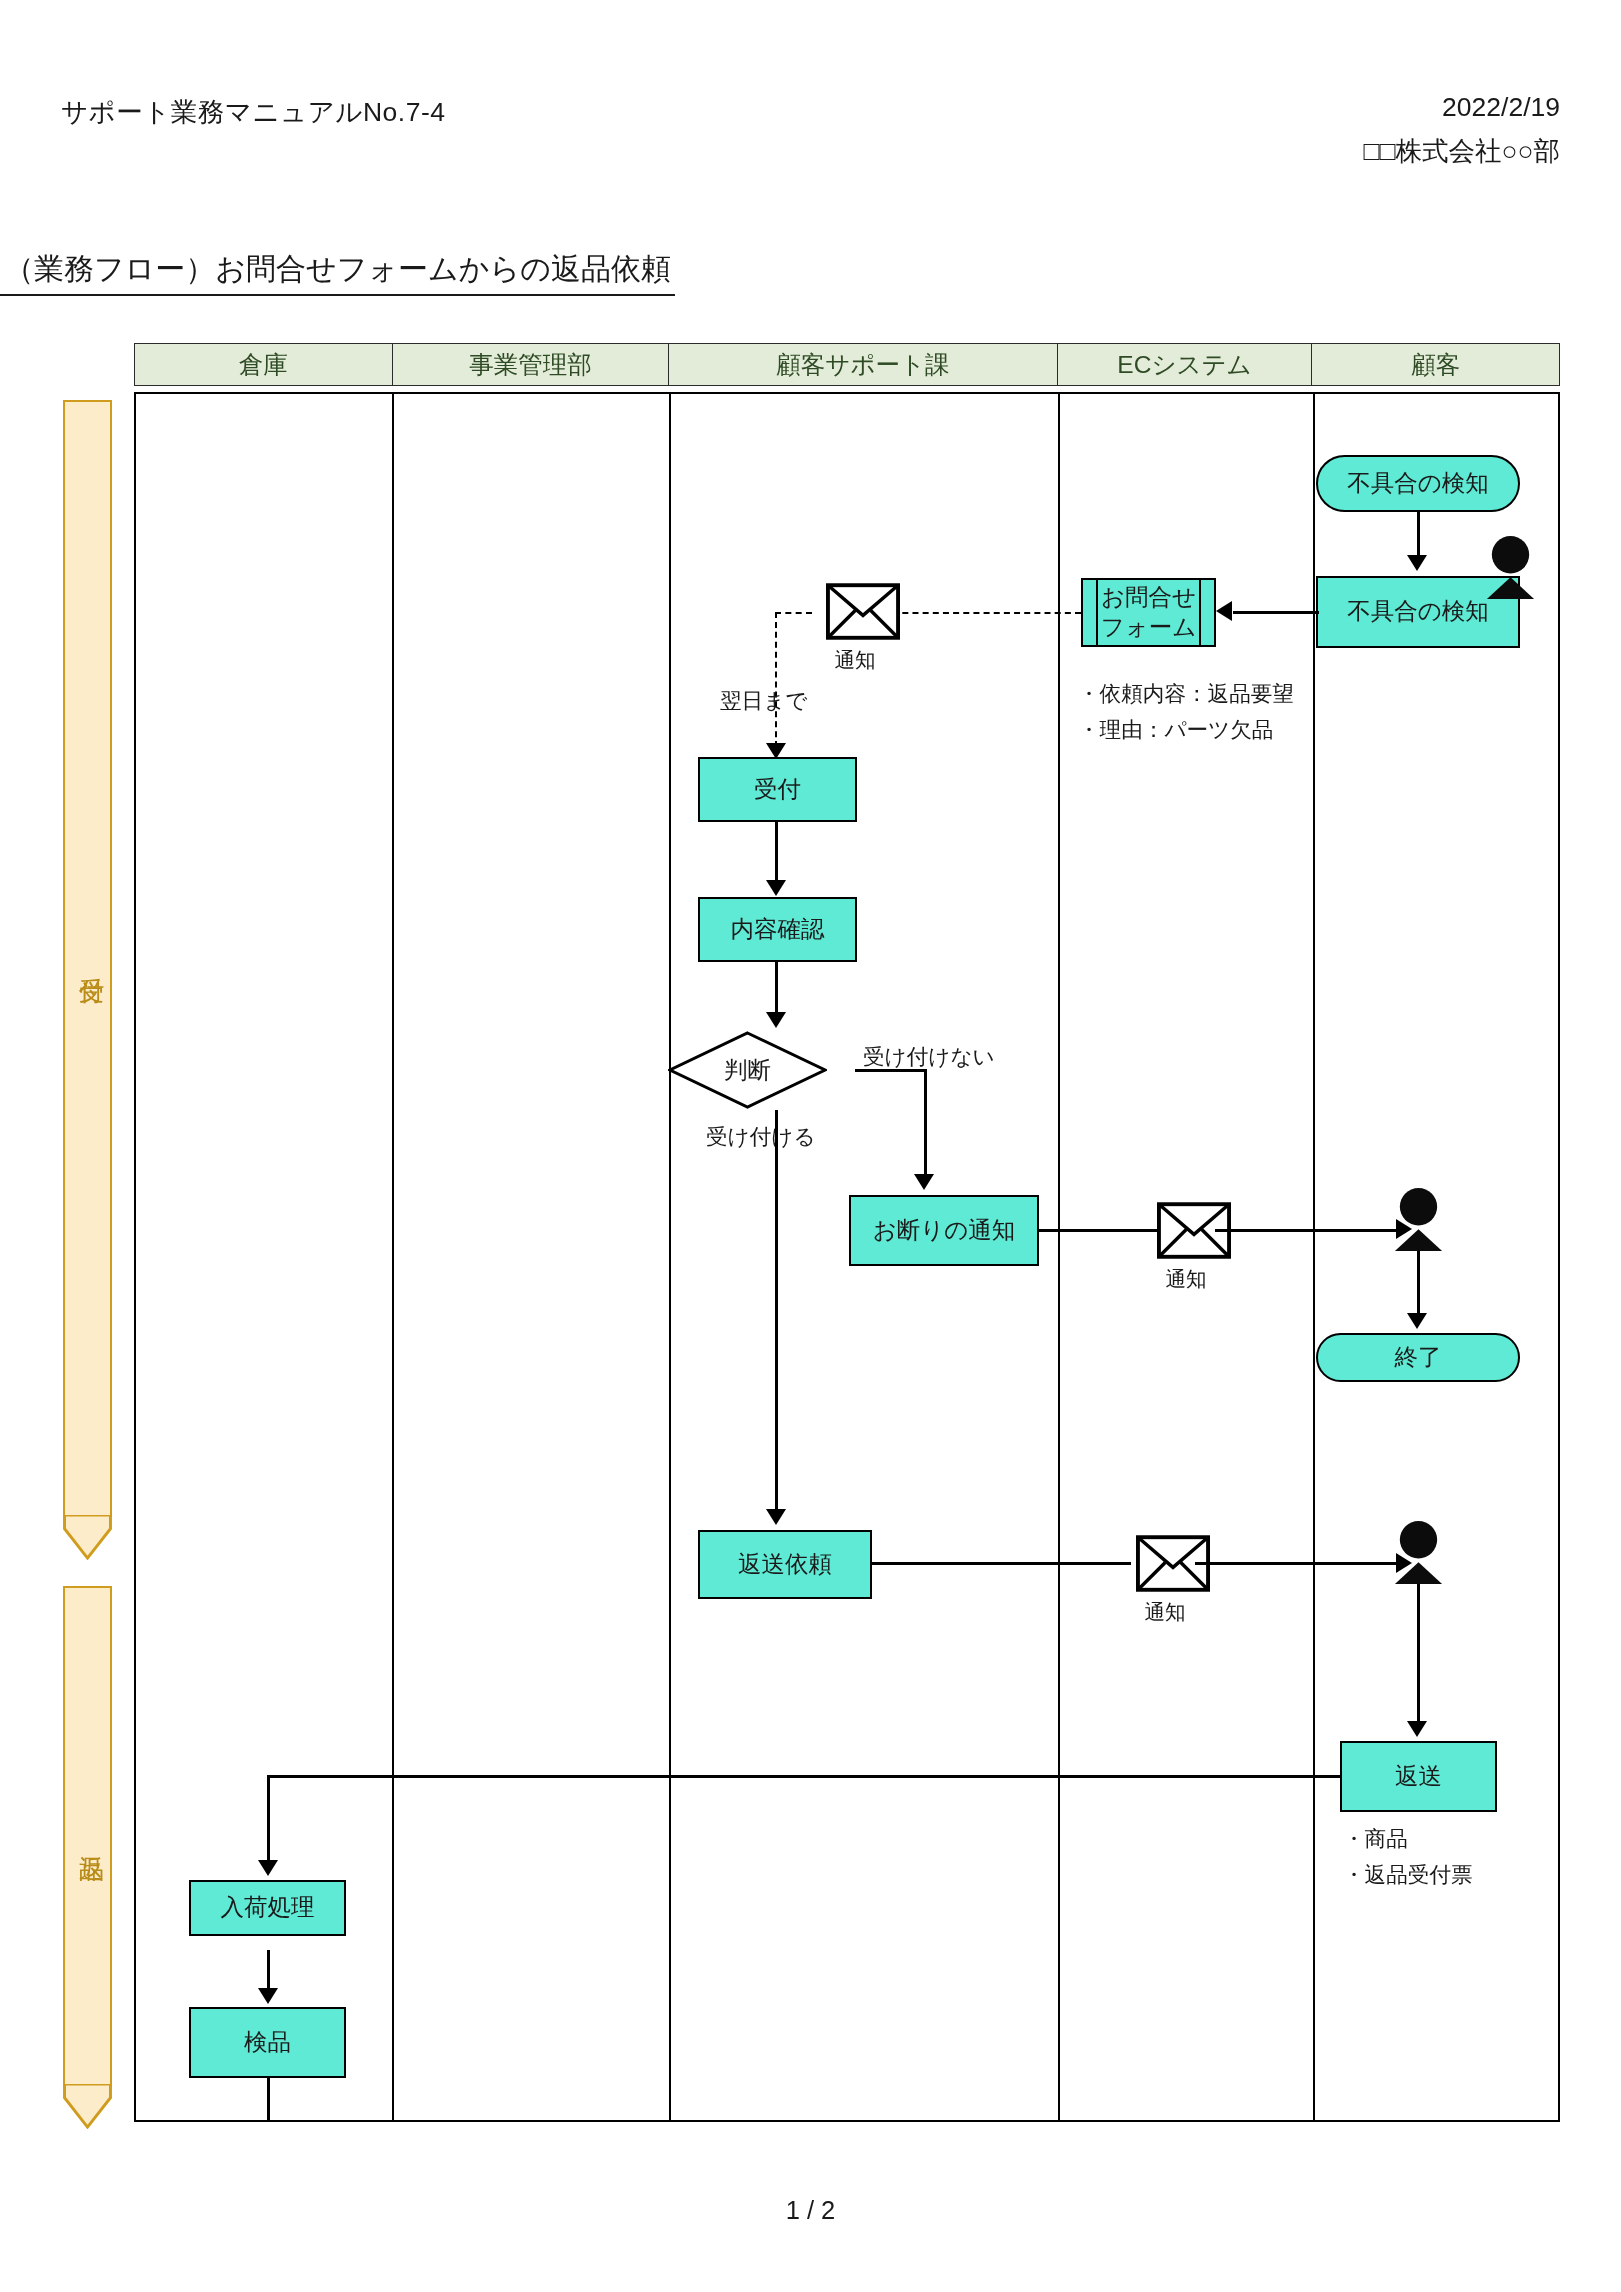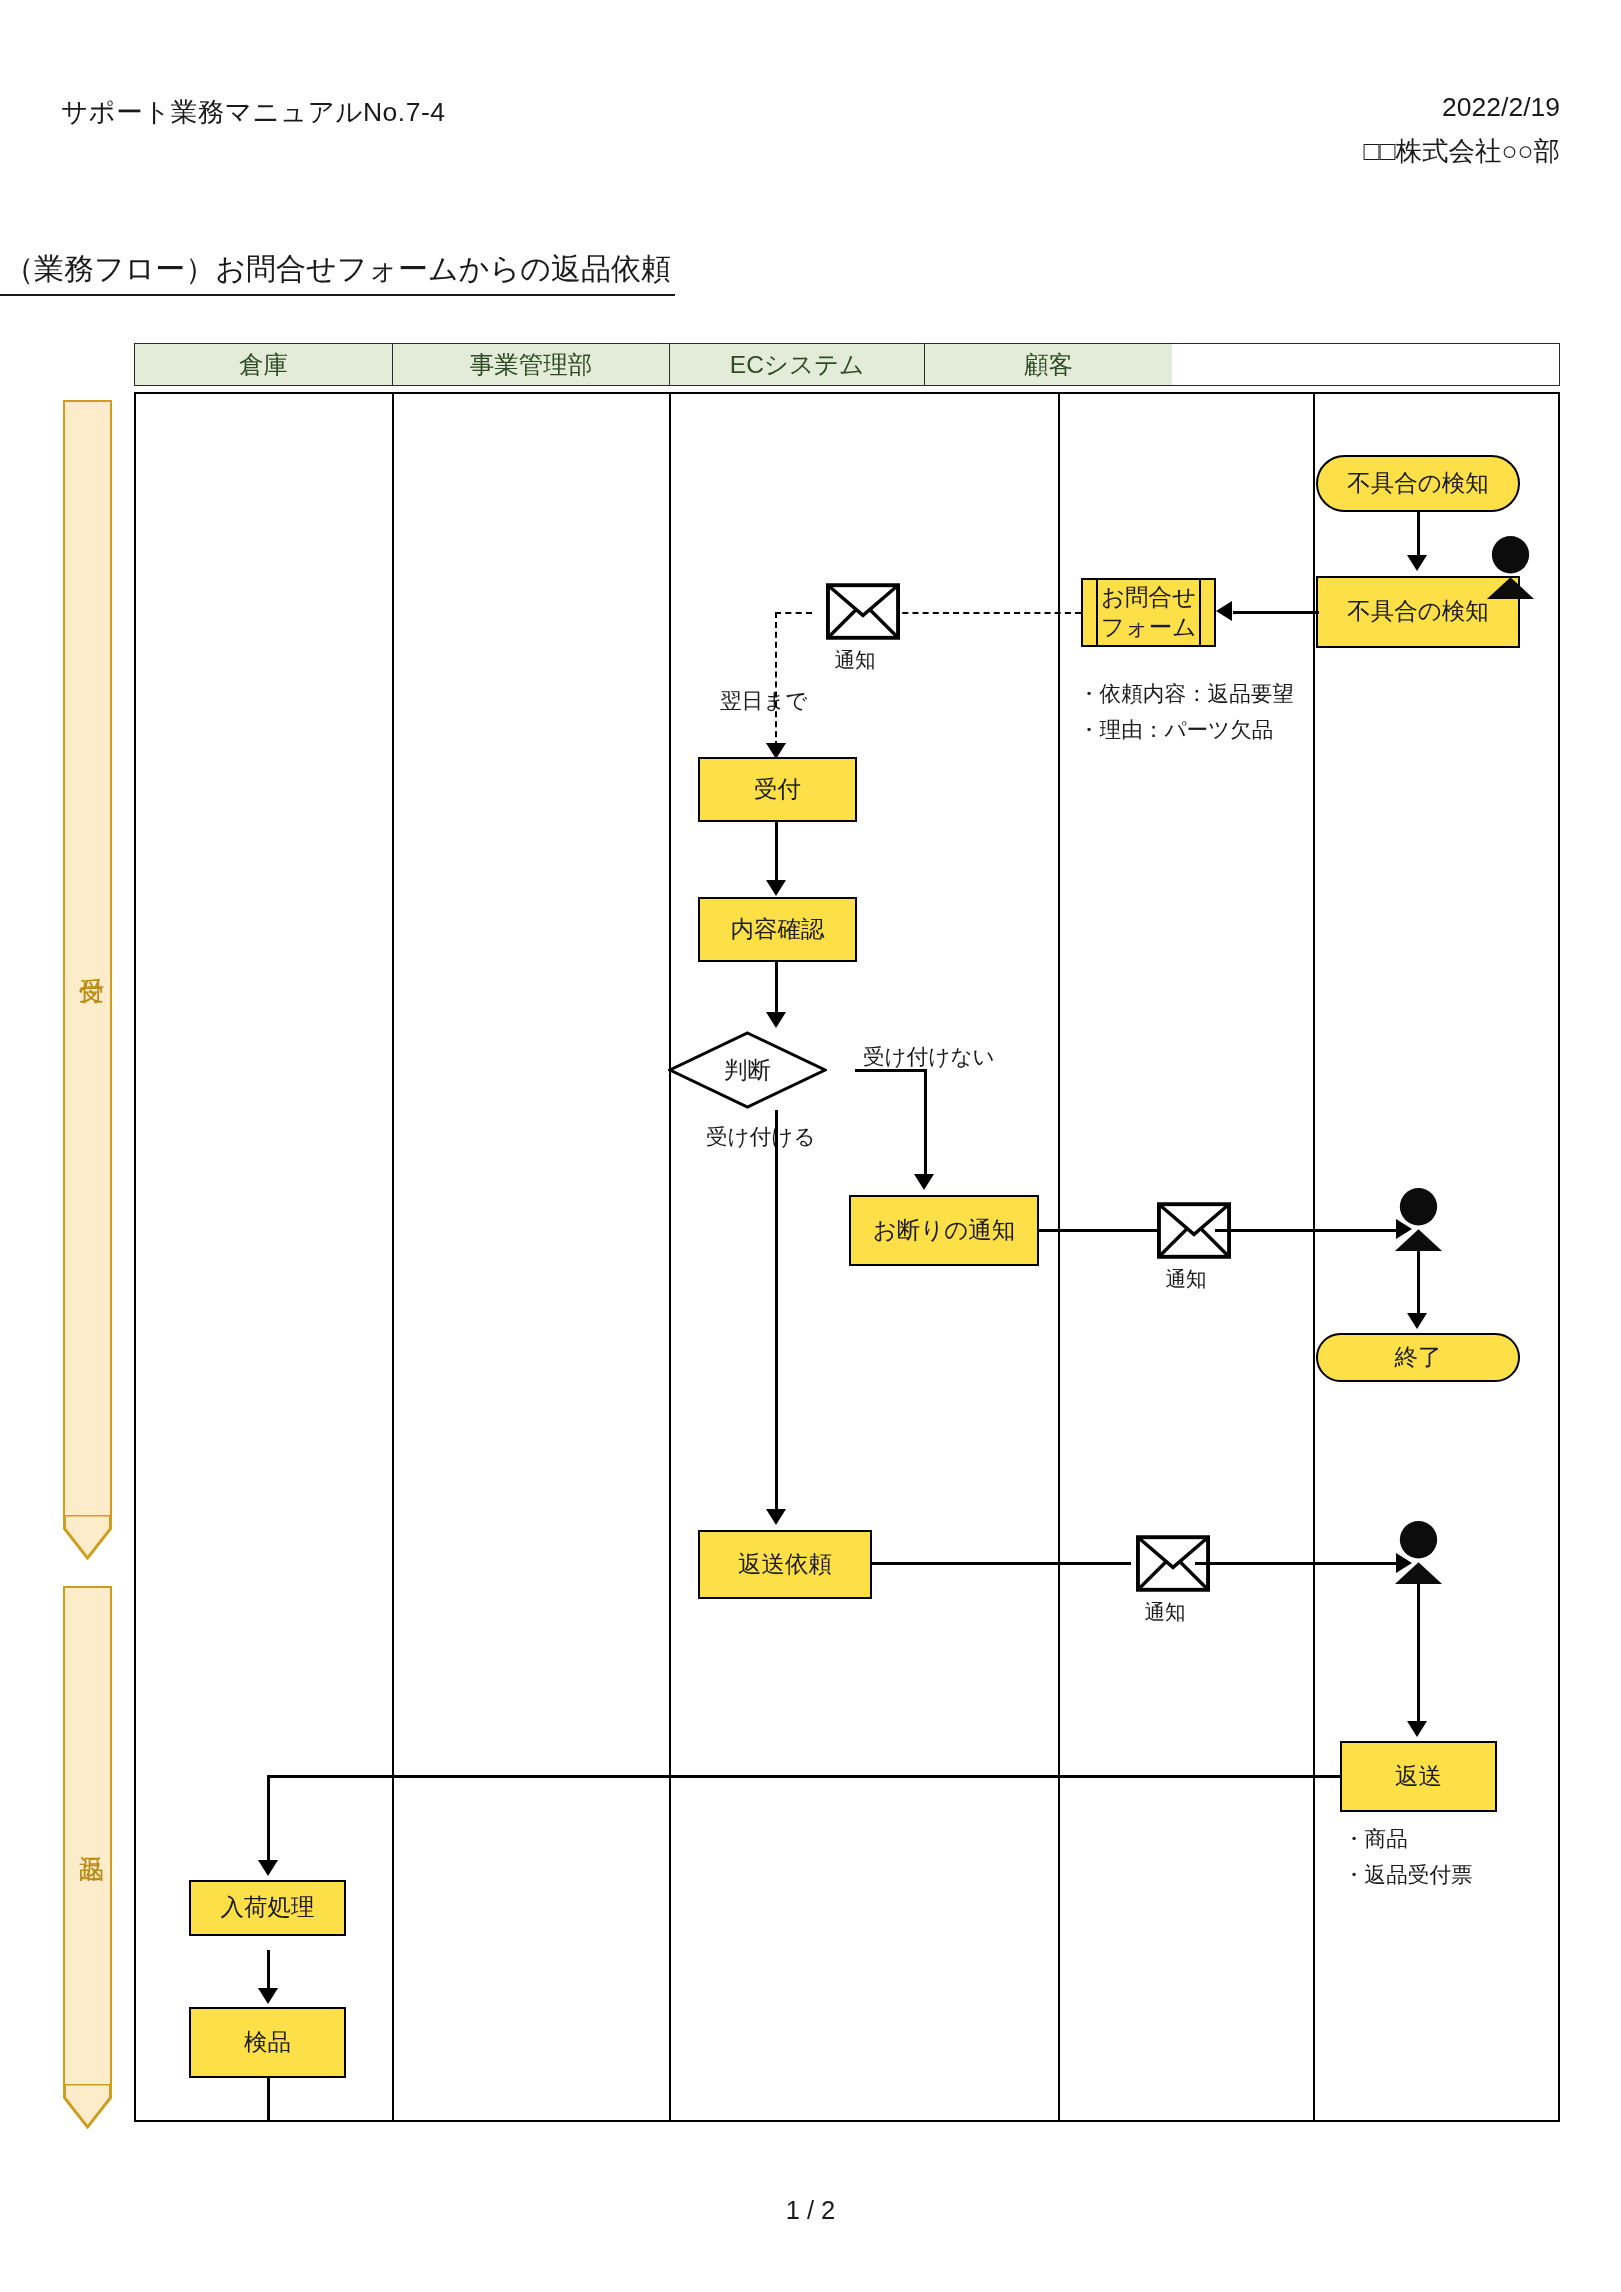--- a/index.html
+++ b/index.html
@@ -49,21 +49,21 @@
   #lane-head .col:last-child{border-right:none;}
 
   #lane-body{
     position:absolute;left:134px;top:392px;width:1426px;height:1730px;
     border:2px solid #000;box-sizing:border-box;
   }
   .vdiv{position:absolute;top:0;bottom:0;width:1.5px;background:#000;}
 
   
   .node{
-    position:absolute;background:#fde047;border:2.5px solid #000;
+    position:absolute;background:#5eead4;border:2.5px solid #000;
     display:flex;align-items:center;justify-content:center;
     text-align:center;font-size:23.5px;line-height:1.25;box-sizing:border-box;
   }
   .node.round{border-radius:33px;}
   .node.pre{border-left-width:2.5px;border-right-width:2.5px;text-align:center;}
   .node.pre::before,.node.pre::after{
     content:"";position:absolute;top:0;bottom:0;width:2.5px;background:#000;
   }
   .node.pre::before{left:12.7px;}
   .node.pre::after{right:12.7px;}
@@ -145,20 +145,23 @@
 <svg class="abs" style="left:63px;top:2084px;width:49px;height:45px;" viewBox="0 0 50 46">
   <polygon points="1.5,0 48.5,0 48.5,14 25,44 1.5,14" fill="#fcecc9" stroke="#cf9c1e" stroke-width="3"></polygon>
 </svg>
 
 <div id="lane-head">
   <div class="col" style="width:258px;">
     <span>倉庫</span>
   </div>
   <div class="col" style="width:277px;">
     <span>事業管理部</span>
+  </div>
+  <div class="col" style="width:389px;">
+    <span>顧客サポート課</span>
   </div>
   <div class="col" style="width:255px;">
     <span>ECシステム</span>
   </div>
   <div class="col" style="width:247px;">
     <span>顧客</span>
   </div>
 </div>
 
 <div id="lane-body">

